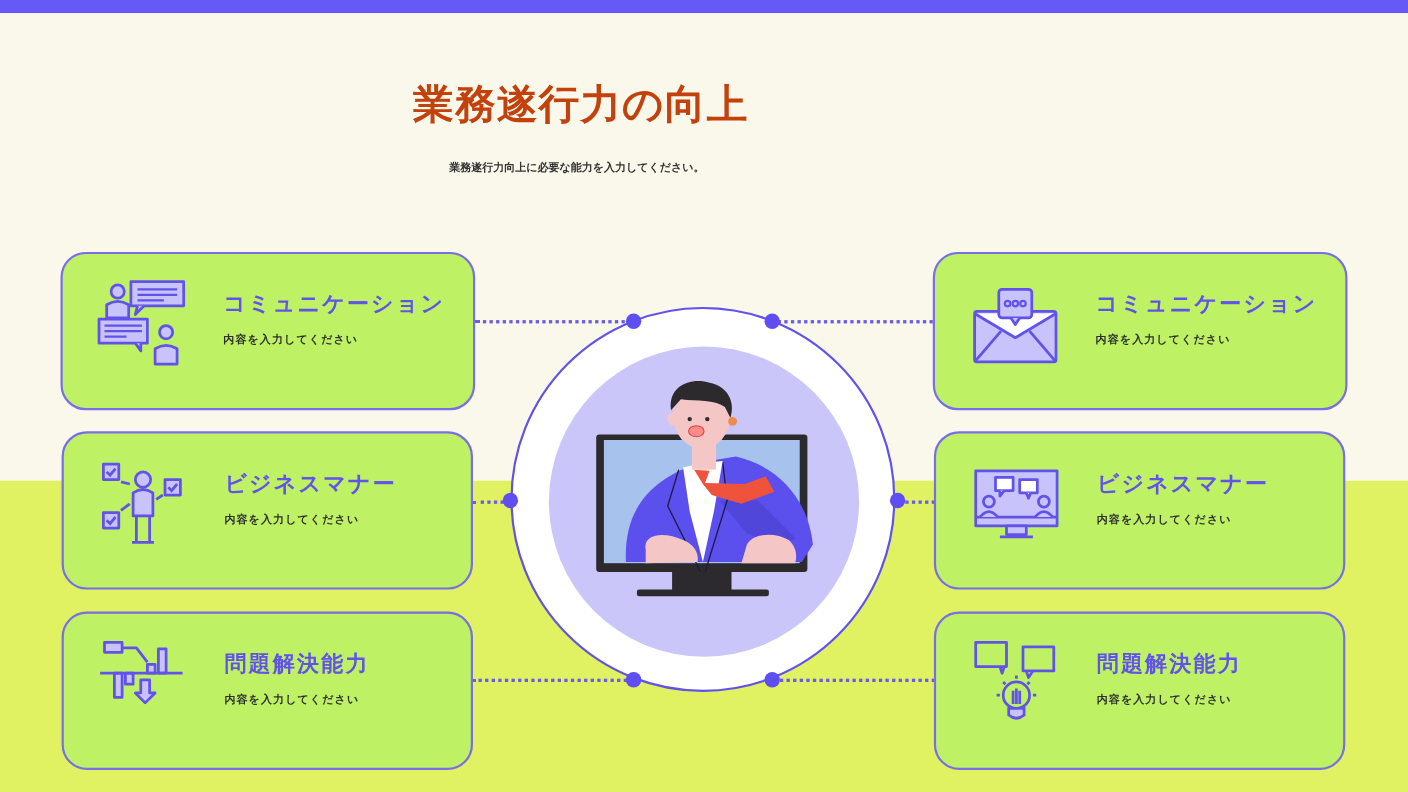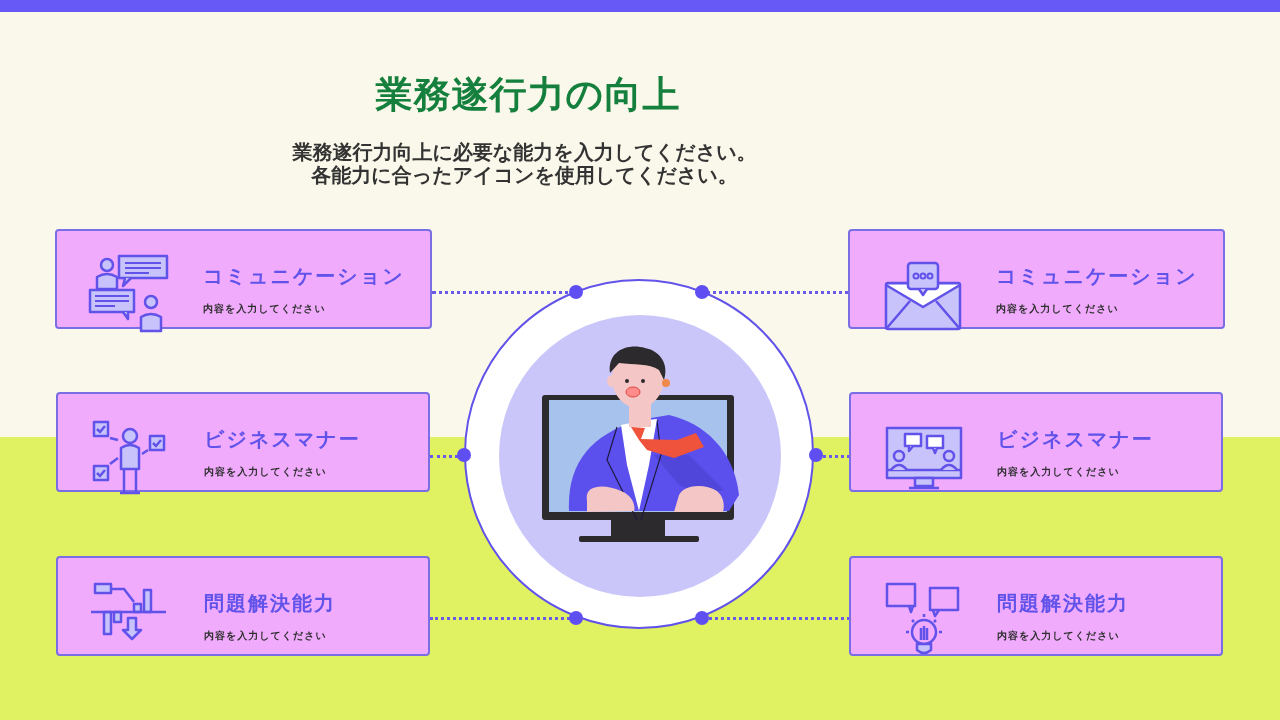--- a/index.html
+++ b/index.html
@@ -1,41 +1,40 @@
 <!DOCTYPE html>
 <html><head>
 <meta charset="utf-8">
 <style>
   html,body{margin:0;padding:0;}
   body{width:1280px;height:720px;position:relative;overflow:hidden;font-family:"DejaVu Sans","Liberation Sans",sans-serif;background:#faf8ea;}
   .topbar{position:absolute;left:0;top:0;width:1280px;height:12px;background:#6759f5;}
   .bg-top{position:absolute;left:0;top:12px;width:1280px;height:425px;background:#faf8ea;}
   .bg-bottom{position:absolute;left:0;top:437px;width:1280px;height:283px;background:#e0f161;}
-  .title{position:absolute;left:0;top:70px;width:1056px;text-align:center;font-size:37px;font-weight:bold;color:#15803d;letter-spacing:1px;}
-  .subtitle{position:absolute;left:0;top:141px;width:1049px;text-align:center;font-size:20px;font-weight:bold;color:#333;line-height:23px;}
+  .title{position:absolute;left:0;top:70px;width:1056px;text-align:center;font-size:37px;font-weight:bold;color:#c2410c;letter-spacing:1px;}
+  .subtitle{position:absolute;left:0;top:141px;width:1049px;text-align:center;font-size:10px;font-weight:bold;color:#333;line-height:23px;}
   .dots{position:absolute;height:0;border-top:3px dotted #6a5ae8;}
   .ring{position:absolute;left:464px;top:279px;width:350px;height:350px;border-radius:50%;background:#fff;border:2px solid #6152ea;box-sizing:border-box;}
   .inner{position:absolute;left:499px;top:315px;width:282px;height:282px;border-radius:50%;background:#cbc6fa;}
   .node{position:absolute;width:14px;height:14px;border-radius:50%;background:#5f4ff2;}
-  .card{position:absolute;width:374px;height:100px;background:#f0abfc;border:2px solid #7a6ee6;border-radius:4px;box-sizing:border-box;}
+  .card{position:absolute;width:374px;height:144px;background:#bef264;border:2px solid #7a6ee6;border-radius:23px;box-sizing:border-box;}
   .card .ico{position:absolute;left:28px;top:20px;width:84px;height:84px;}
   .card .ctitle{position:absolute;left:146px;top:32px;font-size:20px;font-weight:bold;color:#6152ea;letter-spacing:2px;white-space:nowrap;}
   .card .ctext{position:absolute;left:146px;top:71px;font-size:10px;font-weight:bold;color:#2f2f2f;letter-spacing:1px;white-space:nowrap;}
 </style>
 </head>
 <body>
 
 <div class="topbar"></div>
 <div class="bg-top"></div>
 <div class="bg-bottom"></div>
 
 <div class="title">業務遂行力の向上</div>
 <div class="subtitle">
   <div>業務遂行力向上に必要な能力を入力してください。</div>
-  <div>各能力に合ったアイコンを使用してください。</div>
 </div>
 
 <div class="dots" style="left:432px;top:291px;width:144px;"></div>
 <div class="dots" style="left:702px;top:291px;width:146px;"></div>
 <div class="dots" style="left:430px;top:455px;width:34px;"></div>
 <div class="dots" style="left:816px;top:455px;width:34px;"></div>
 <div class="dots" style="left:430px;top:617px;width:146px;"></div>
 <div class="dots" style="left:702px;top:617px;width:148px;"></div>
 
 <div class="ring"></div>

